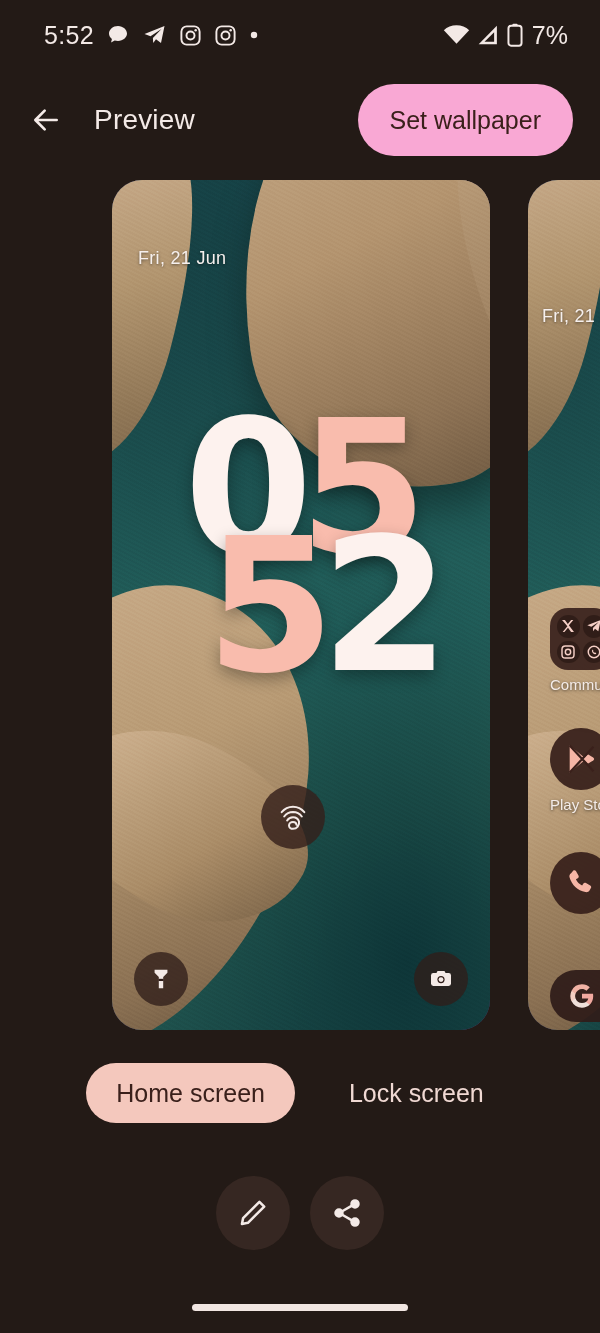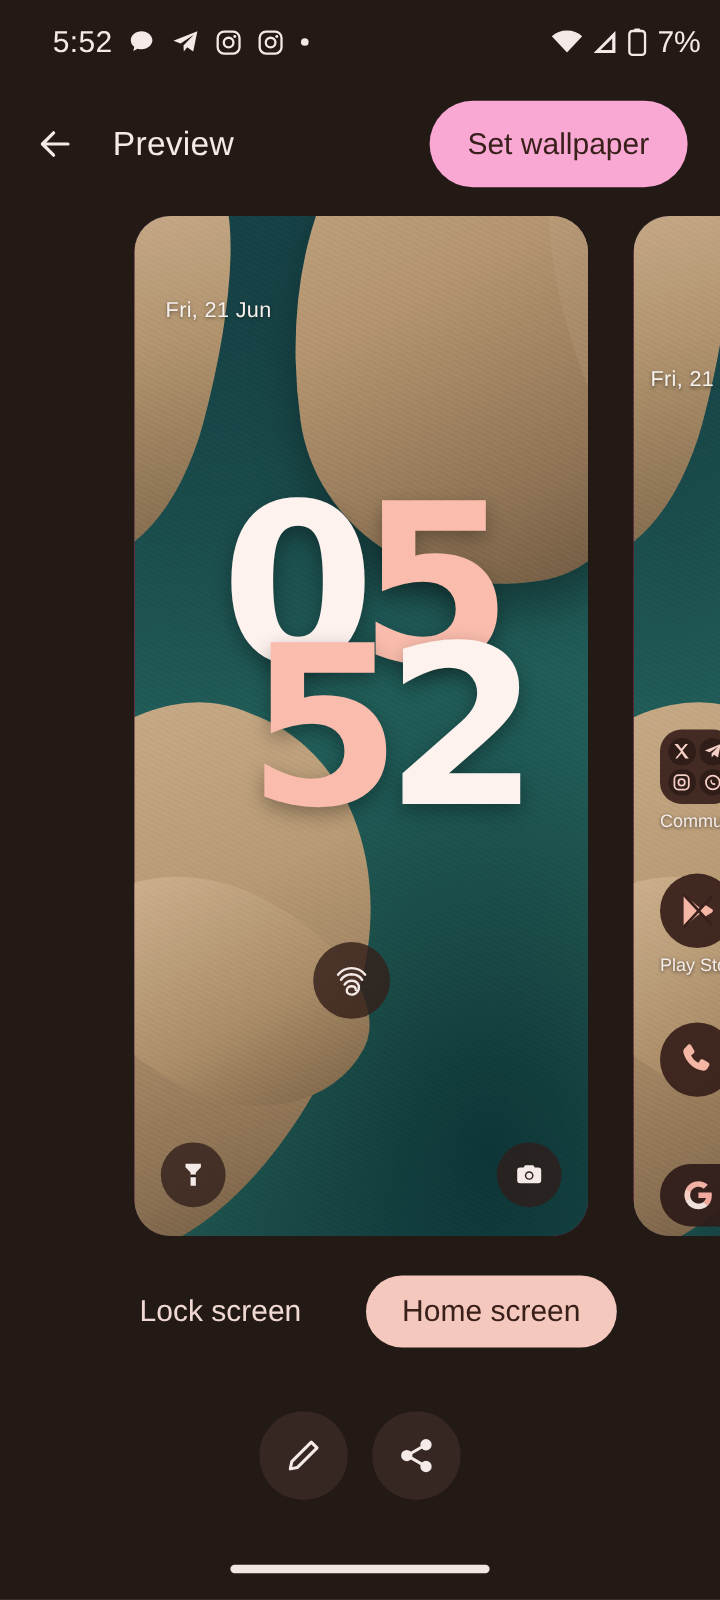--- a/index.html
+++ b/index.html
@@ -8,21 +8,21 @@
     background:#231a16;
     font-family:"Liberation Sans", sans-serif;
     overflow:hidden;
   }
   body { position:relative; }
 
   
   #status-bar{
     position:absolute; top:0; left:0; width:600px; height:70px;
     display:flex; align-items:center; justify-content:space-between;
-    padding:0 16px 0 44px;
+    padding:0 32px 0 44px;
   }
   .sb-left{ display:flex; align-items:center; gap:12px; }
   .sb-right{ display:flex; align-items:center; gap:7px; }
   #status-time{ color:#f3e9e6; font-size:25px; letter-spacing:.3px; }
   #battery-pct{ color:#f3e9e6; font-size:25px; margin-left:2px;}
   .sb-ic{ display:block; }
 
   
   #top-bar{
     position:absolute; top:70px; left:0; width:600px; height:100px;
@@ -44,21 +44,21 @@
     font-size:25px; cursor:pointer; white-space:nowrap;
   }
 
   
   #preview-area{
     position:absolute; top:180px; left:0; width:600px; height:850px;
   }
   .phone-card{
     position:absolute; top:0; height:850px;
     border-radius:30px; overflow:hidden;
-    background:#be185d;
+    background:#701a75;
   }
   #lock-screen-card{ left:112px; width:378px; }
   #home-screen-card{ left:528px; width:180px; }
 
   
   .wallpaper{
     position:absolute; inset:0;
     background:
       radial-gradient(120% 80% at 78% 92%, rgba(10,48,52,.85) 0%, rgba(10,48,52,0) 60%),
       radial-gradient(90% 60% at 20% 8%, rgba(20,58,62,.55) 0%, rgba(20,58,62,0) 70%),
@@ -384,22 +384,22 @@
         <path fill="#f2a9a0" d="M21.6 12.2c0-.7-.06-1.4-.18-2.05H12v3.9h5.4a4.6 4.6 0 0 1-2 3v2.5h3.2c1.9-1.75 3-4.3 3-7.35z"></path>
         <path fill="#efe0da" d="M12 22c2.7 0 4.96-.9 6.6-2.45l-3.2-2.5c-.9.6-2.05.95-3.4.95-2.6 0-4.8-1.75-5.6-4.1H3.1v2.6A10 10 0 0 0 12 22z"></path>
         <path fill="#f4cfc2" d="M6.4 13.9a6 6 0 0 1 0-3.8V7.5H3.1a10 10 0 0 0 0 9z"></path>
         <path fill="#f0b2a4" d="M12 5.95c1.47 0 2.8.5 3.83 1.5l2.85-2.85C16.95 2.98 14.7 2 12 2a10 10 0 0 0-8.9 5.5l3.3 2.6c.8-2.35 3-4.15 5.6-4.15z"></path>
       </svg>
     </div>
   </div>
 </div>
 
 <div id="screen-tabs">
+  <button class="tab selected">Home screen</button>
   <button class="tab">Lock screen</button>
-  <button class="tab selected">Home screen</button>
 </div>
 
 <div id="bottom-actions">
   <button class="action-button">
     <svg width="32" height="32" viewBox="0 0 24 24">
       <path fill="none" stroke="#f4eae7" stroke-width="1.9" stroke-linejoin="round" d="M16.8 3.6l3.6 3.6L8.2 19.4l-4.5.9.9-4.5z"></path>
     </svg>
   </button>
   <button class="action-button">
     <svg width="32" height="32" viewBox="0 0 24 24">

